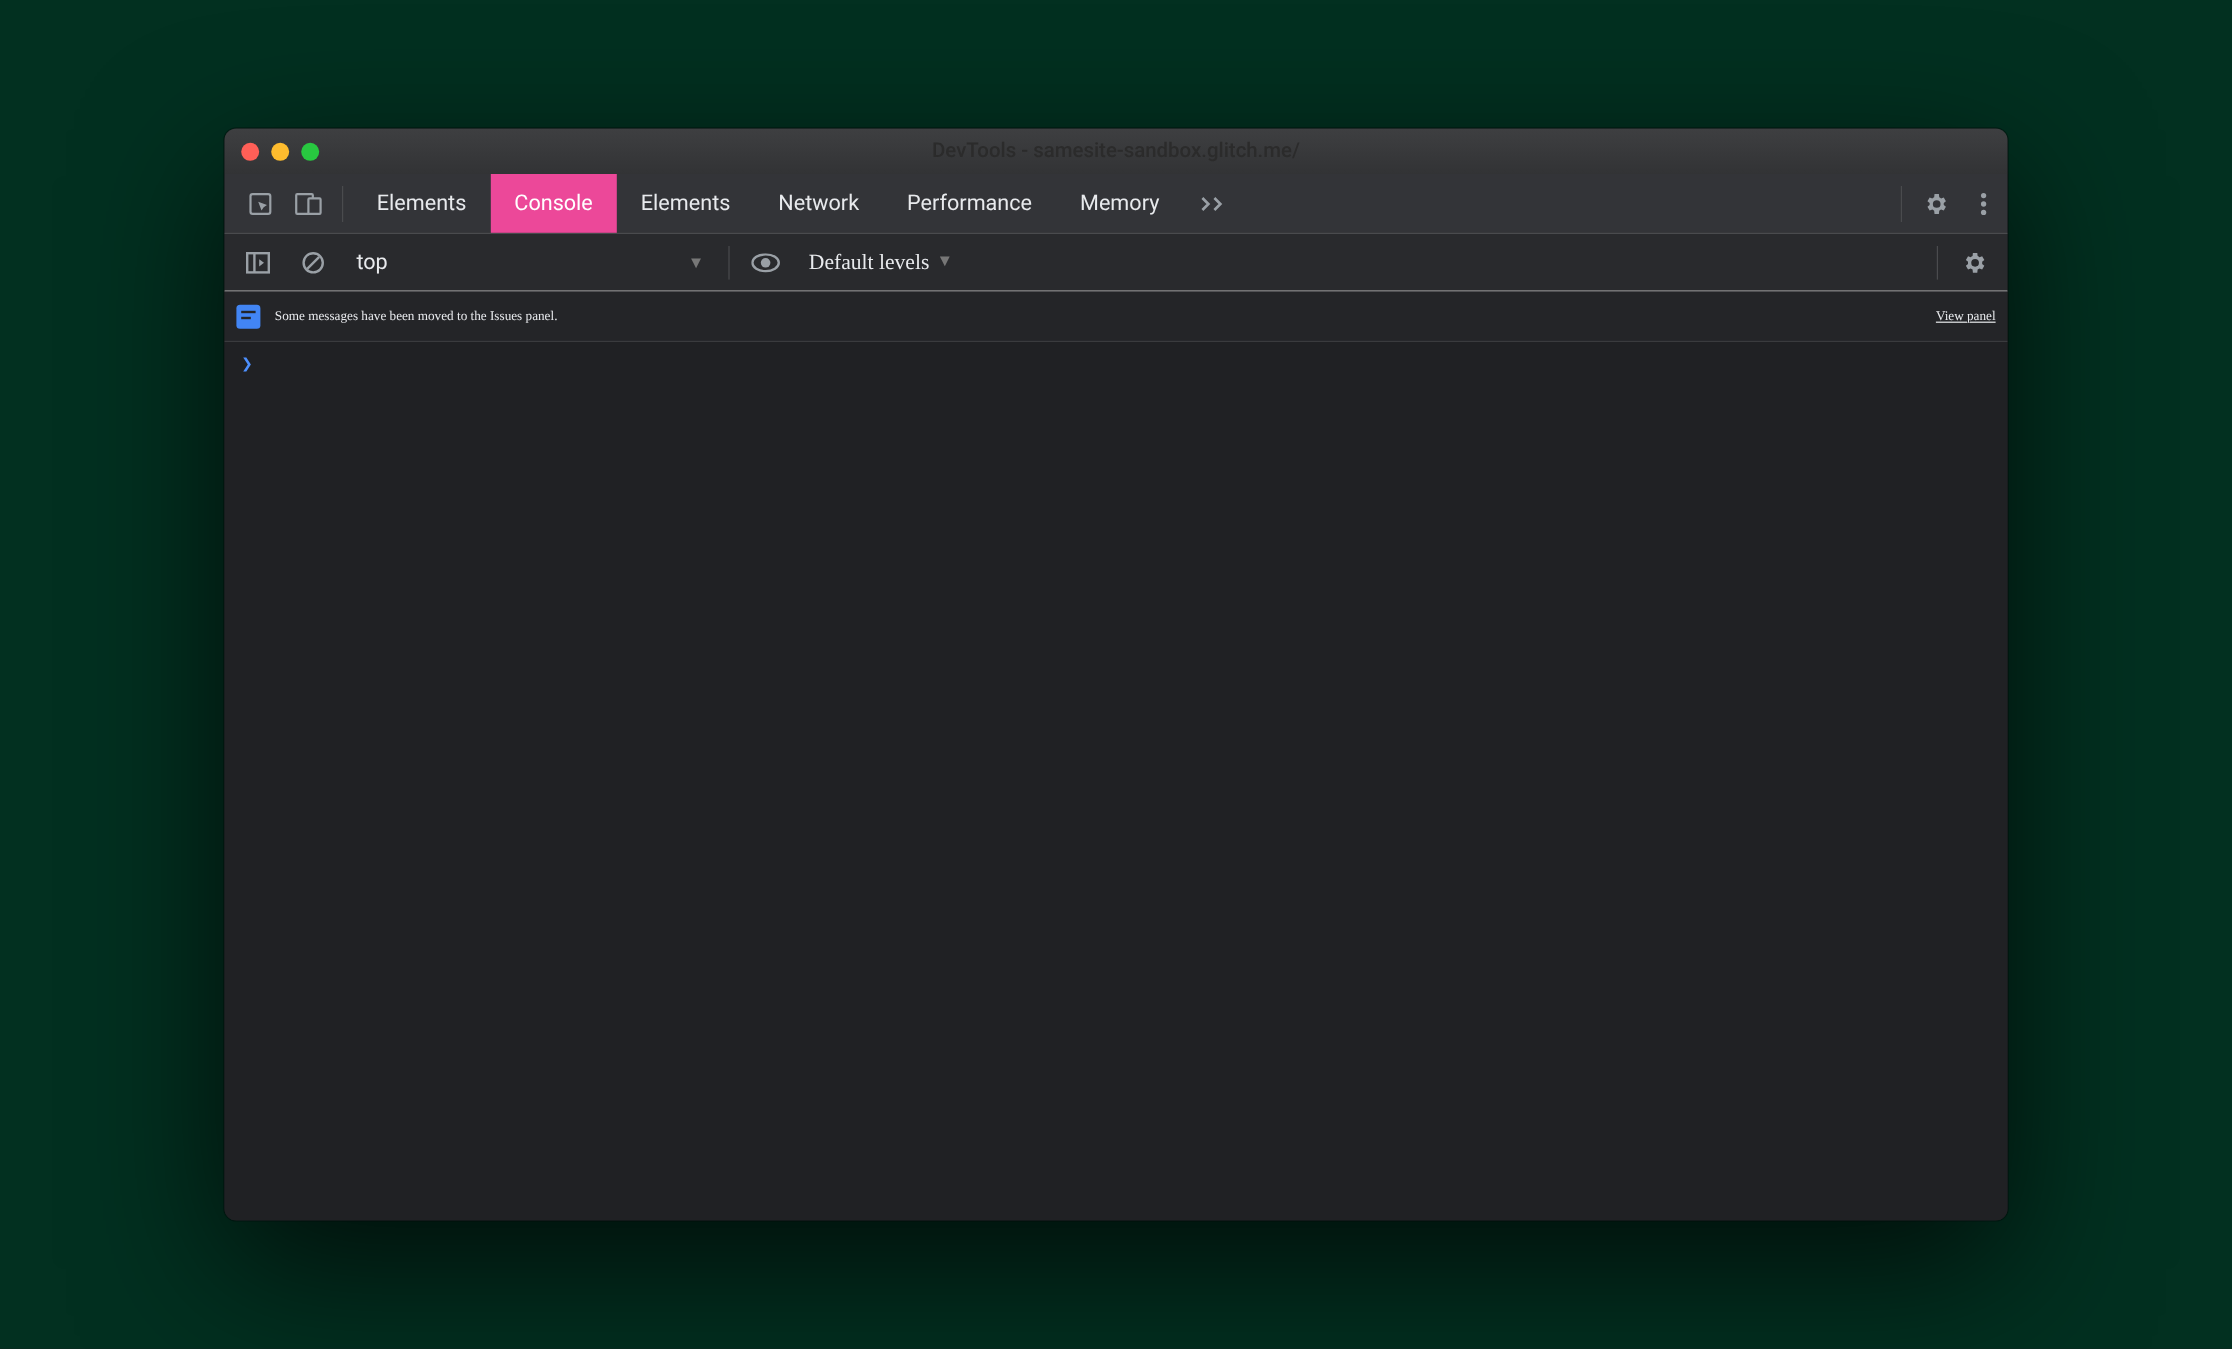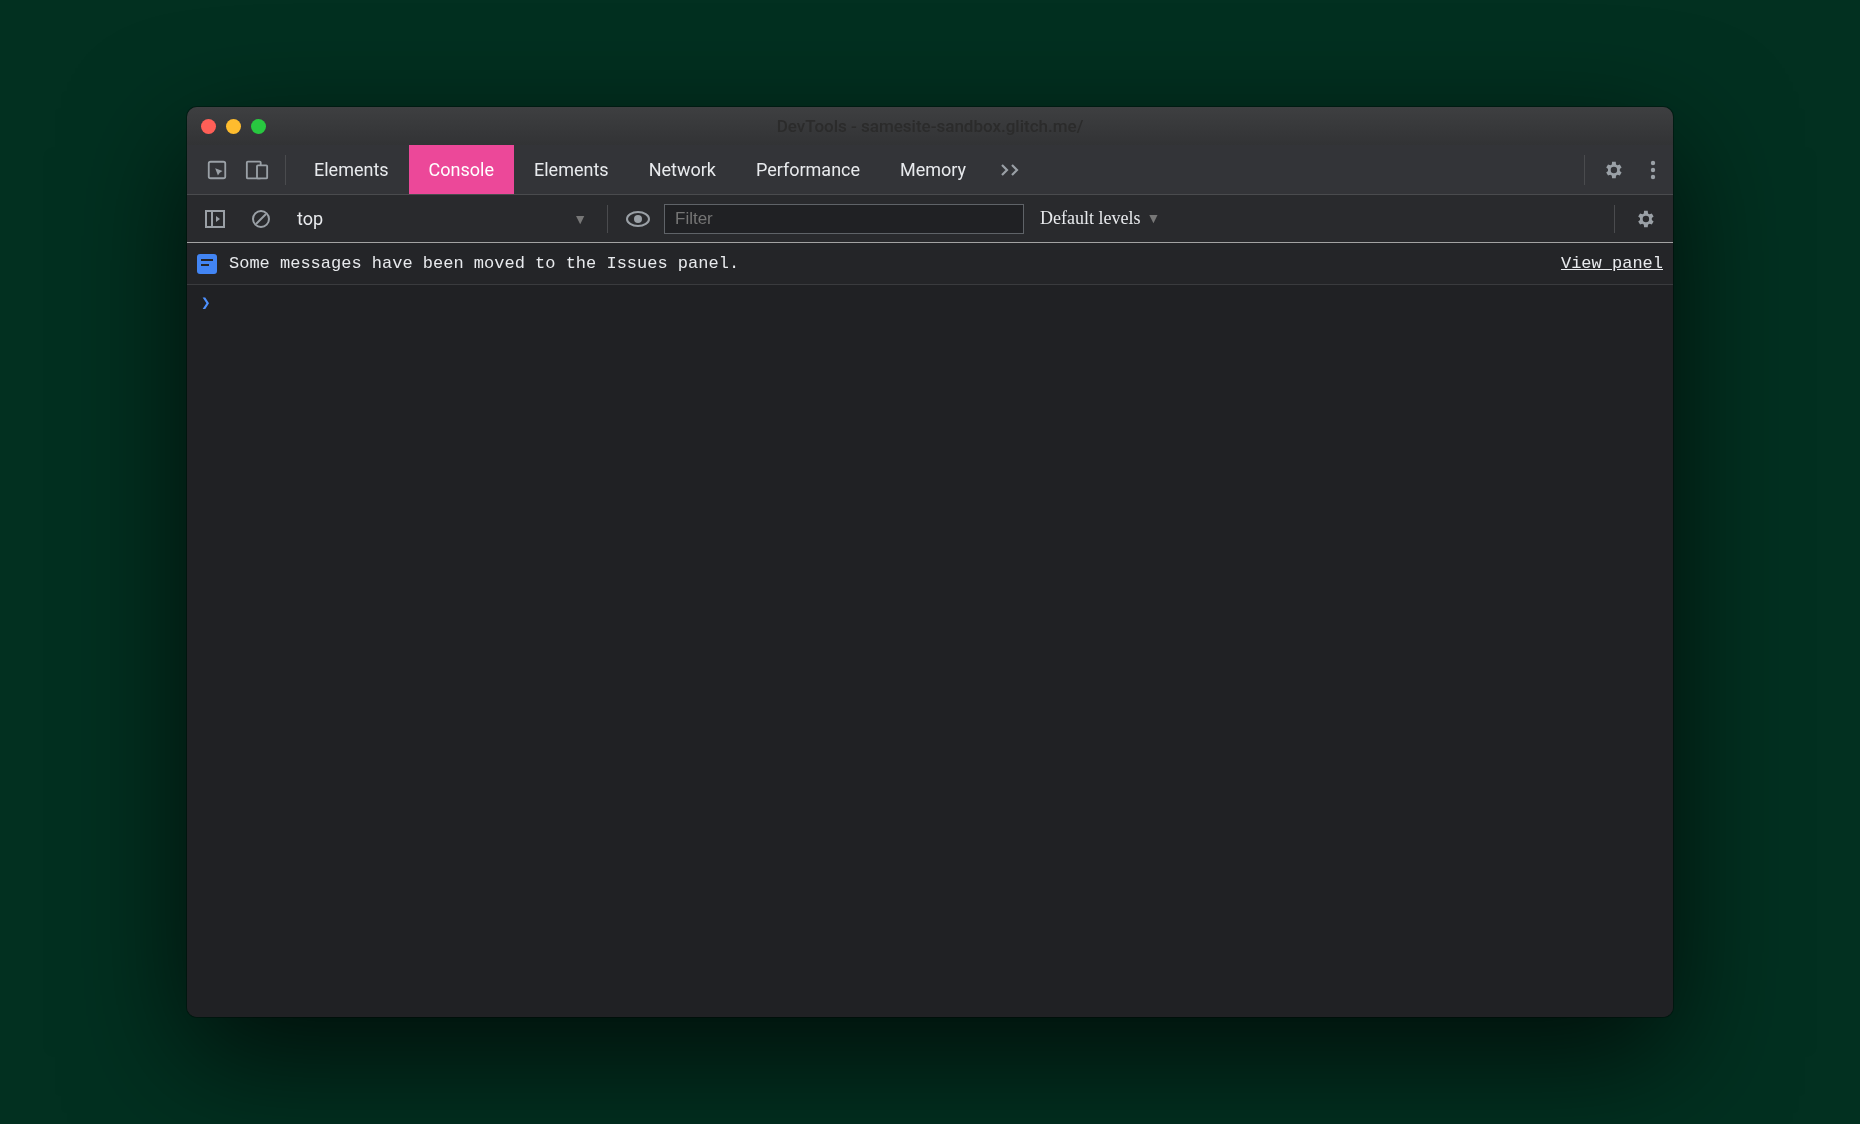--- a/index.html
+++ b/index.html
@@ -110,22 +110,22 @@
   .levels .caret { color: #777; font-size: 14px; }
   .toolbar .spacer { flex: 1; }
   .infobar {
     height: 42px;
     background: #242528;
     border-bottom: 1px solid #3a3b3e;
     display: flex;
     align-items: center;
     padding: 0 10px;
     gap: 12px;
-    font-family: Liberation Mono, monospace;
-    font-size: 17px;
+    font-family: Liberation Serif, serif;
+    font-size: 11px;
     color: #e8eaed;
   }
   .issue-badge {
     width: 20px; height: 20px; background: #4285f4; border-radius: 3px;
     position: relative; flex-shrink: 0;
   }
   .issue-badge::before, .issue-badge::after {
     content: ""; position: absolute; left: 4px; right: 4px; height: 2px; background: #242528;
   }
   .issue-badge::before { top: 5px; }
@@ -220,21 +220,20 @@
       <span>top</span>
       <span class="caret">▼</span>
     </div>
     <div class="divider"></div>
     <div class="icon-btn">
       <svg width="24" height="16" viewBox="0 0 24 16" fill="currentColor">
           <ellipse cx="12" cy="8" rx="11" ry="7" fill="none" stroke="currentColor" stroke-width="2"></ellipse>
           <circle cx="12" cy="8" r="4"></circle>
         </svg>
     </div>
-    <input class="filter" placeholder="Filter" style="">
     <div class="levels">
       <span>Default levels</span>
       <span class="caret">▼</span>
     </div>
     <div class="spacer"></div>
     <div class="divider"></div>
     <div class="icon-btn">
       <svg width="22" height="22" viewBox="0 0 24 24" fill="currentColor">
           <path d="M19.4 13a7.5 7.5 0 000-2l2-1.6-2-3.4-2.4.9a7.5 7.5 0 00-1.7-1L15 3h-4l-.3 2.9a7.5 7.5 0 00-1.7 1l-2.4-.9-2 3.4L6.6 11a7.5 7.5 0 000 2l-2 1.6 2 3.4 2.4-.9a7.5 7.5 0 001.7 1L11 21h4l.3-2.9a7.5 7.5 0 001.7-1l2.4.9 2-3.4-2-1.6zM13 15.5A3.5 3.5 0 1116.5 12 3.5 3.5 0 0113 15.5z"></path>
         </svg>

